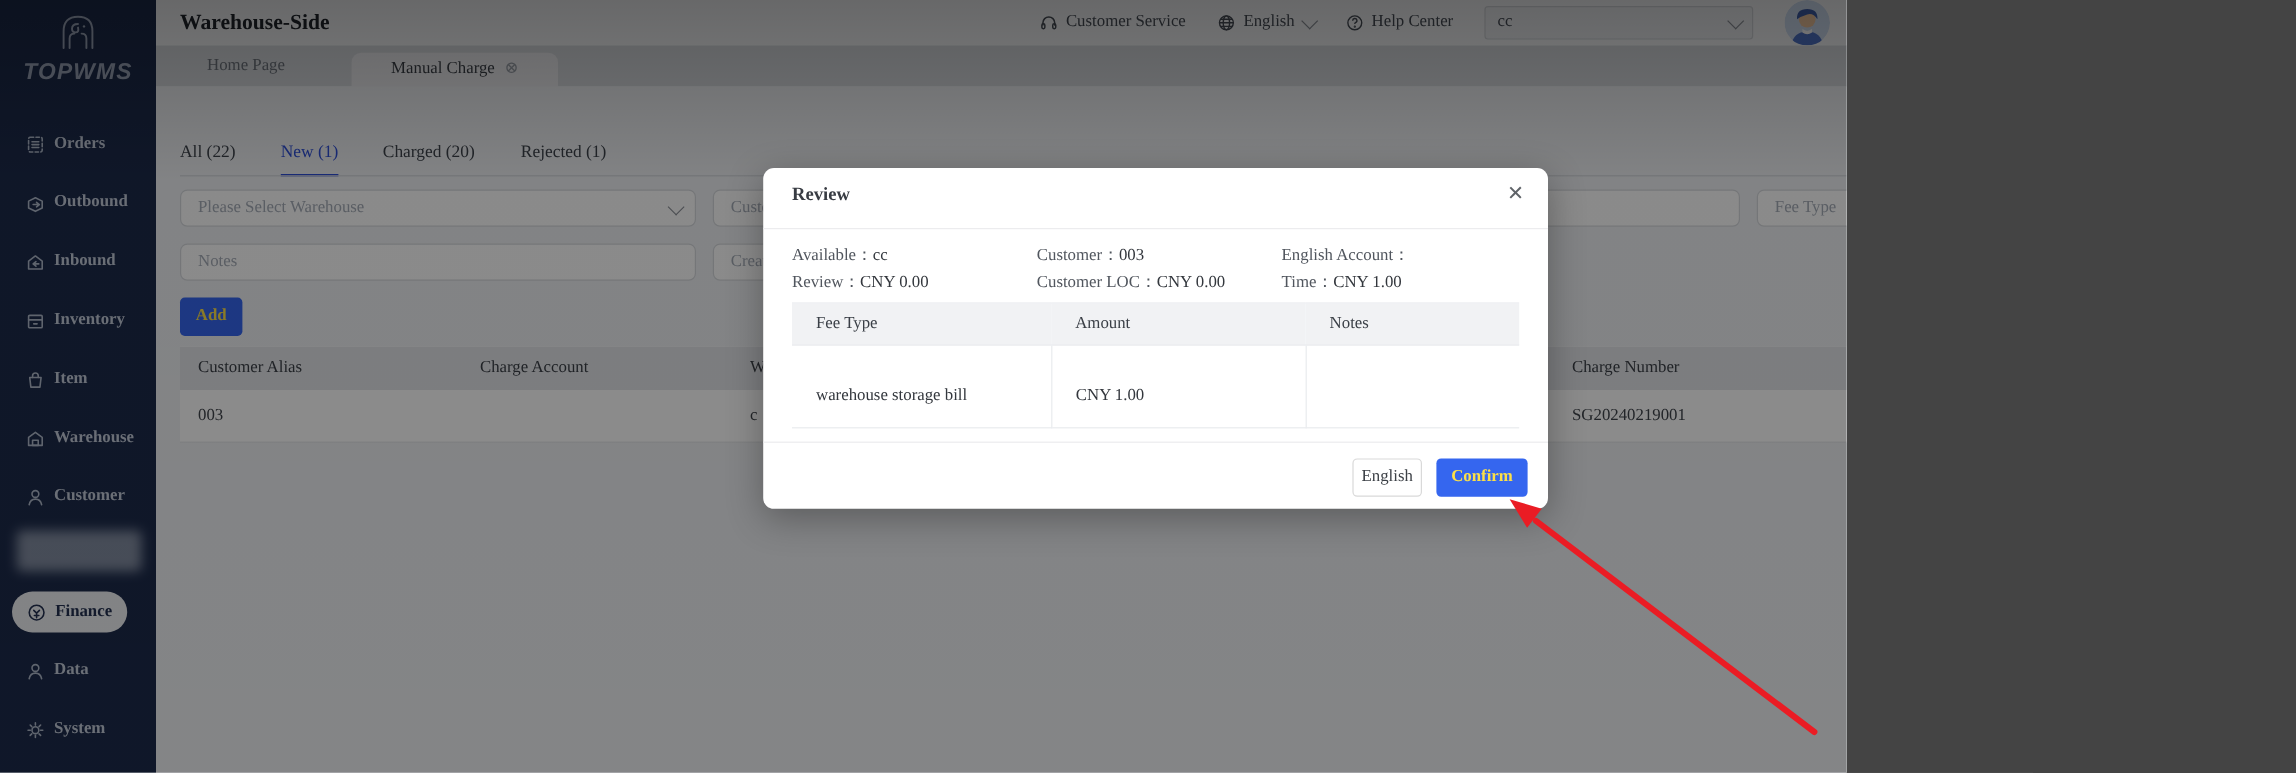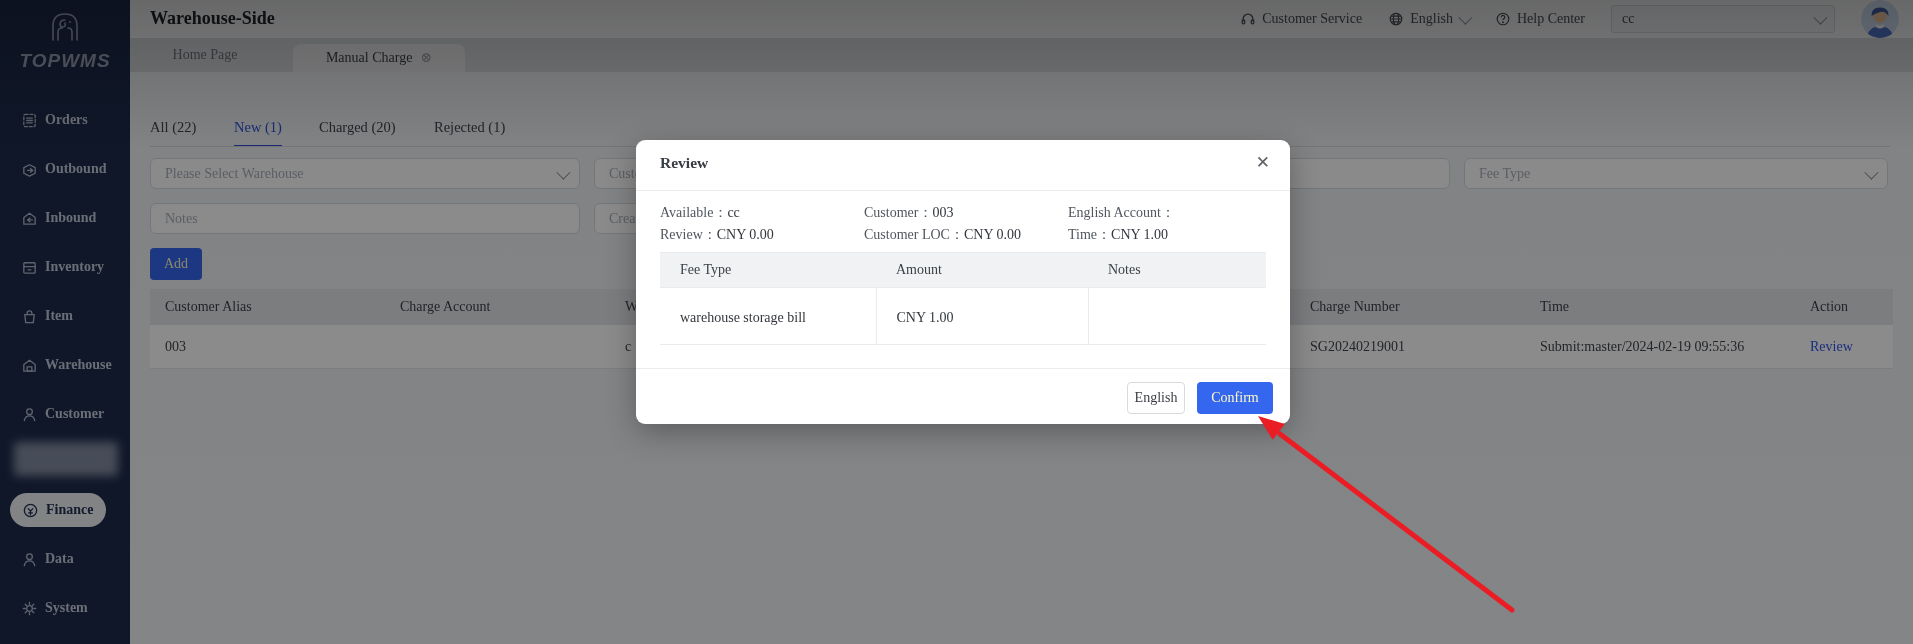--- a/index.html
+++ b/index.html
@@ -1,16 +1,16 @@
 <!DOCTYPE html>
 <html><head>
 <meta charset="utf-8">
 <style>
   html,body{margin:0;padding:0;background:#444;}
-  #app{position:relative;width:1913px;height:644px;overflow:hidden;
+  #app{position:relative;width:1539px;height:644px;overflow:hidden;
        font-family:"Liberation Serif","DejaVu Serif",serif;background:#f0f2f5;}
   
   .sidebar{position:absolute;left:0;top:0;width:130px;height:644px;background:#1c2a4a;z-index:10;}
   .logo{position:absolute;left:0;top:10px;width:130px;text-align:center;}
   .logo svg{display:block;margin:0 auto;}
   .logo-text{display:block;margin-top:2px;font-family:"Liberation Sans","DejaVu Sans",sans-serif;
              font-weight:bold;font-style:italic;font-size:19px;letter-spacing:1px;color:#9aa4b8;}
   .nav-item{position:absolute;left:0;width:130px;height:34px;display:flex;align-items:center;
             color:#c2cad8;font-size:14px;font-weight:bold;cursor:pointer;}
   .nav-item svg{margin-left:21px;margin-right:7px;flex:0 0 auto;}
@@ -41,21 +41,21 @@
   .status-tab{position:absolute;top:44px;height:29px;line-height:22px;font-size:14.5px;color:#3d434b;cursor:pointer;}
   .status-tab.active{color:#2e4fd8;border-bottom:2px solid #2e4fd8;}
   .tabs-divider{position:absolute;left:20px;top:74px;width:1740px;height:0;border-top:1px solid #d4d7db;}
   .f-input{position:absolute;height:31px;background:#fff;border:1px solid #d7dade;border-radius:6px;
            display:flex;align-items:center;padding:0 12px;box-sizing:border-box;font-size:14px;}
   .f-input input{border:none;outline:none;background:transparent;width:100%;
                  font-family:inherit;font-size:14px;color:#3f444b;}
   .f-input input::placeholder{color:#a6adb8;opacity:1;}
   .f-input .chev{flex:0 0 auto;}
   .btn{border:none;border-radius:4px;font-family:inherit;font-size:14px;cursor:pointer;}
-  .btn-primary{background:#3566ef;color:#fef9c3;}
+  .btn-primary{background:#3566ef;color:#fde047;font-weight:bold;}
   .add-btn{position:absolute;left:20px;top:176px;width:52px;height:32px;}
   
   .main-table{position:absolute;left:20px;top:217px;width:1743px;border-collapse:collapse;table-layout:fixed;
               background:#fff;font-size:14px;}
   .main-table th{background:#e4e6ea;color:#3a3f46;font-weight:normal;text-align:left;
                  height:36px;padding:0 0 0 15px;overflow:hidden;white-space:nowrap;}
   .main-table td{height:43px;padding:0 0 0 15px;color:#3f444b;border-bottom:1px solid #e3e5e9;
                  overflow:hidden;white-space:nowrap;}
   .link{color:#2f54eb;cursor:pointer;}
   
@@ -66,21 +66,21 @@
          box-shadow:0 8px 30px rgba(0,0,0,.3);z-index:60;font-size:14px;}
   .modal-title{position:absolute;left:24px;top:14px;font-size:15.5px;font-weight:bold;color:#383c43;}
   .modal-close{position:absolute;right:20px;top:12px;font-size:17px;color:#5f6368;cursor:pointer;
                font-family:"DejaVu Sans",sans-serif;}
   .modal-hr{position:absolute;left:0;top:50px;width:100%;border-top:1px solid #ececee;}
   .info-cell{position:absolute;white-space:nowrap;color:#33373d;}
   .info-cell .lbl{color:#51565e;}
   .modal-table{position:absolute;left:24px;top:112px;width:606px;border-collapse:collapse;table-layout:fixed;}
   .modal-table th{background:#f1f2f4;font-weight:normal;text-align:left;color:#3a3f46;
                   height:34px;padding:0 0 0 20px;border:1px solid #e9ebee;border-left:none;border-right:none;}
-  .modal-table td{height:52px;padding:4px 0 0 20px;color:#33373d;border:1px solid #e9ebee;
+  .modal-table td{height:52px;padding:16px 0 0 20px;color:#33373d;border:1px solid #e9ebee;
                   border-left:none;border-right:1px solid #e9ebee;}
   .modal-table td:last-child{border-right:none;}
   .modal-hr2{position:absolute;left:0;top:228px;width:100%;border-top:1px solid #ececee;}
   .modal-btns{position:absolute;right:17px;top:242px;display:flex;gap:12px;}
   .btn-plain{background:#fff;border:1px solid #d9d9d9;color:#3c4046;width:58px;height:32px;}
   .btn-confirm{width:76px;height:32px;}
   
   .arrow{position:absolute;left:1230px;top:395px;z-index:70;pointer-events:none;}
   svg .st{stroke:#aeb8c9;stroke-width:1.4;fill:none;stroke-linecap:round;stroke-linejoin:round;}
   .nav-item.active svg .st{stroke:#233050;}

